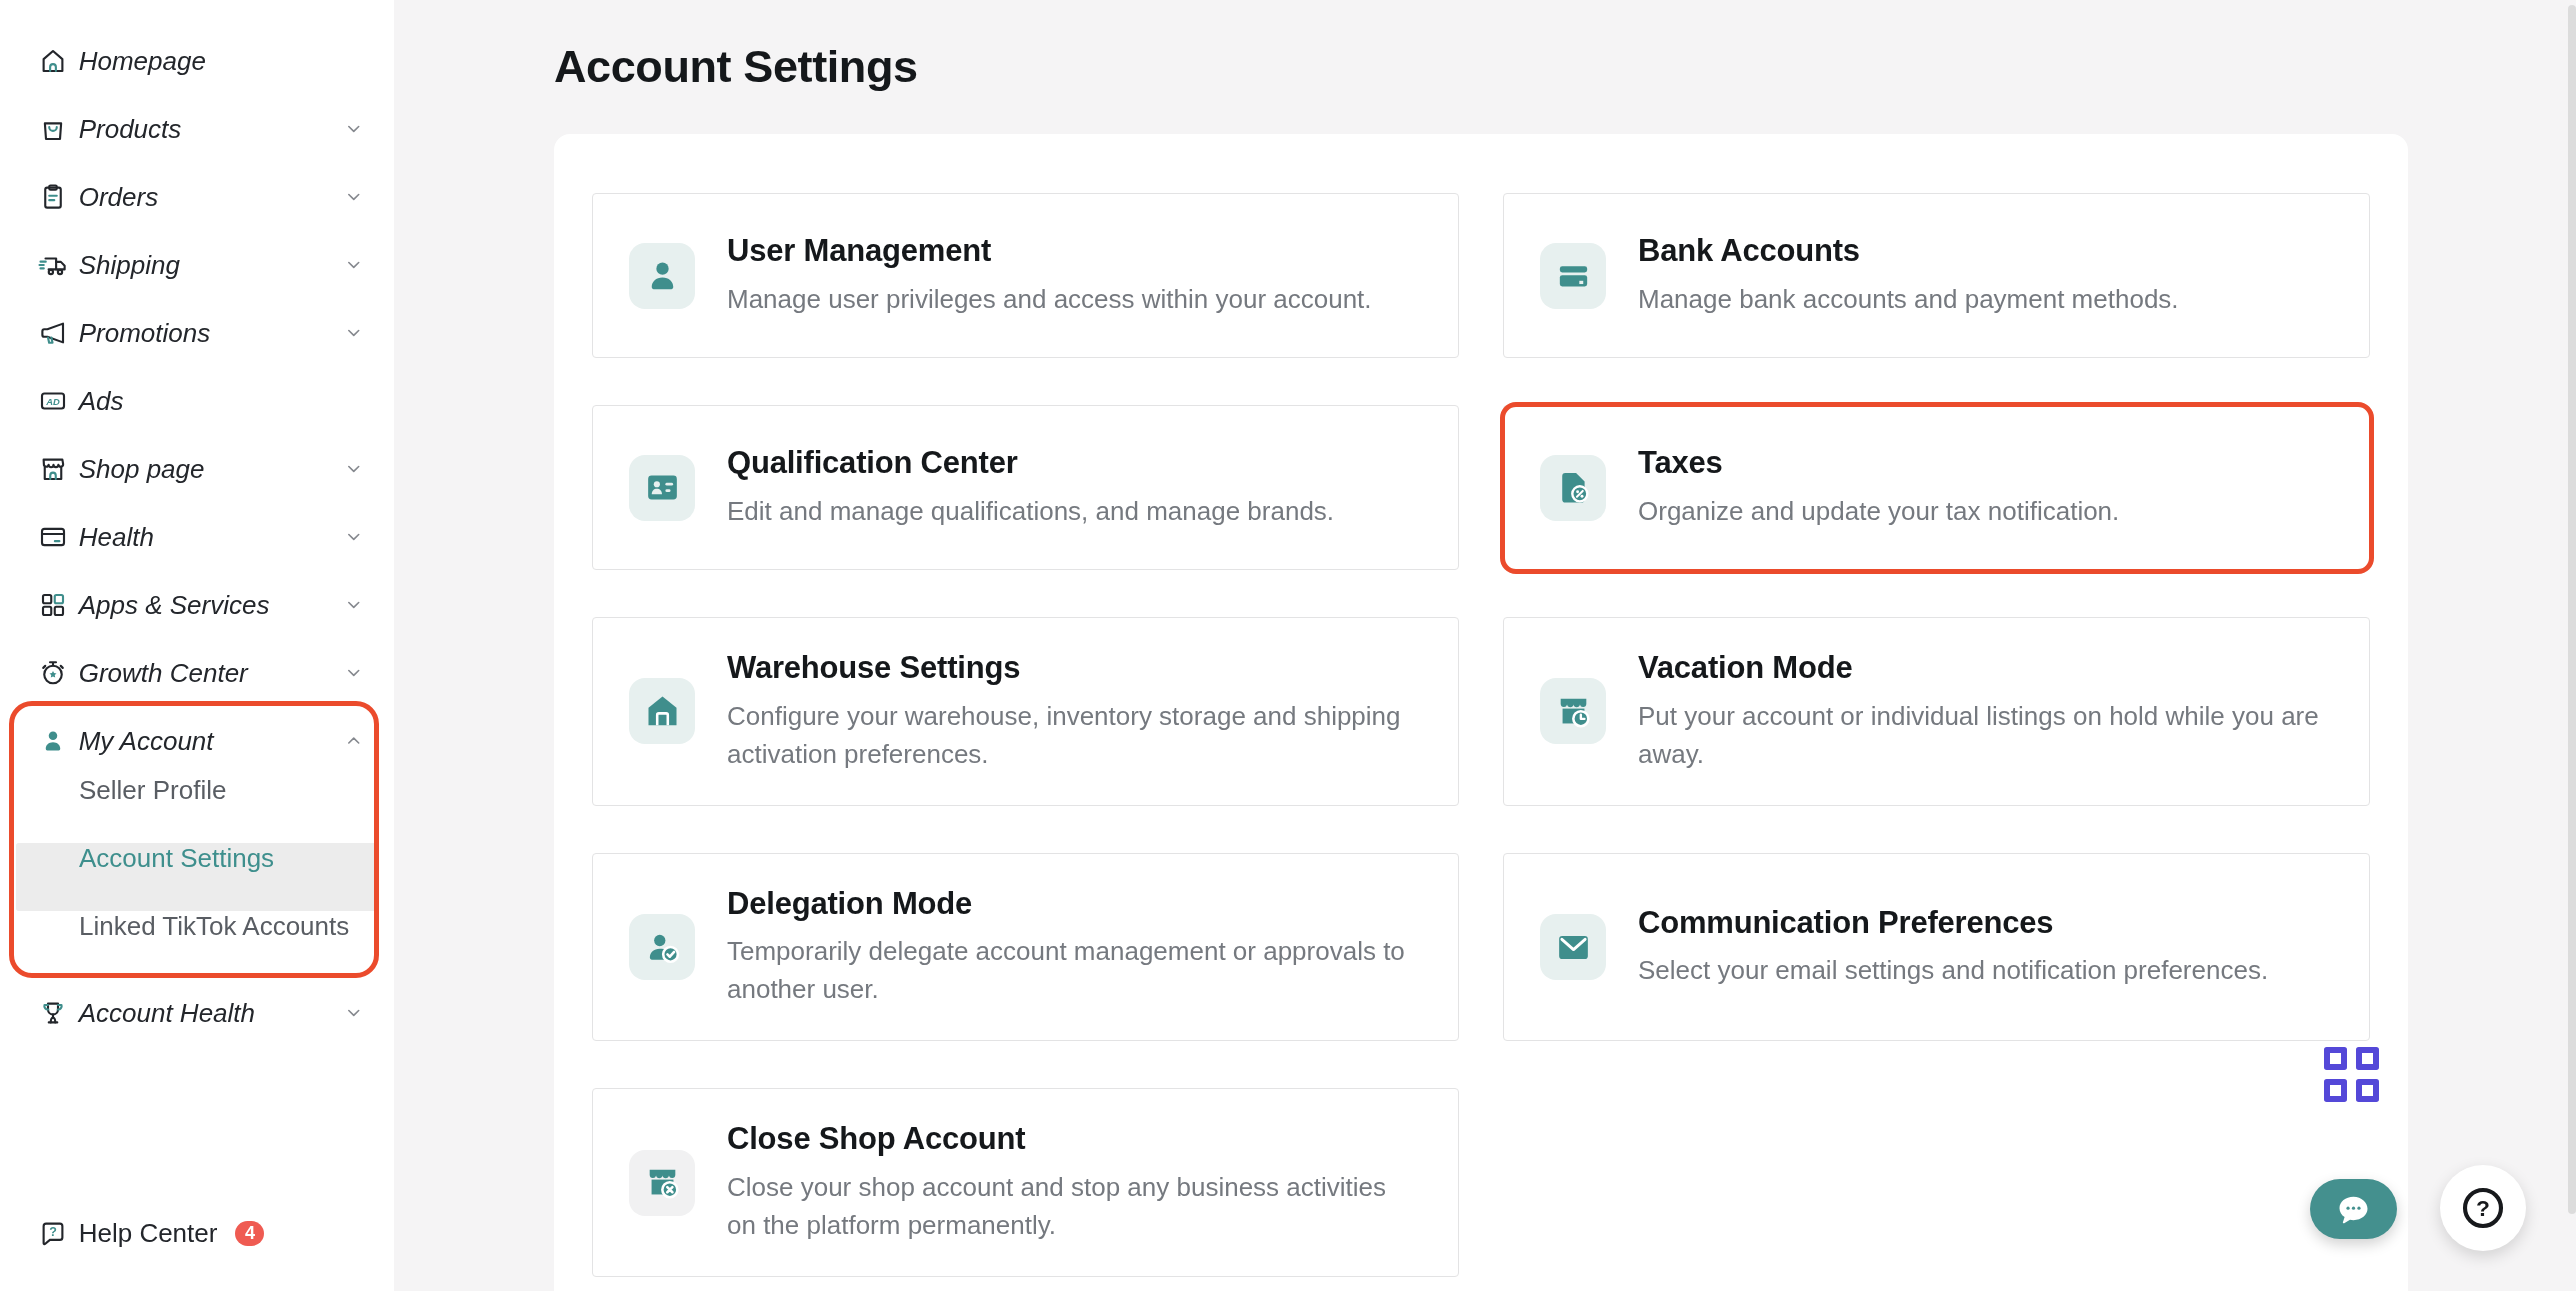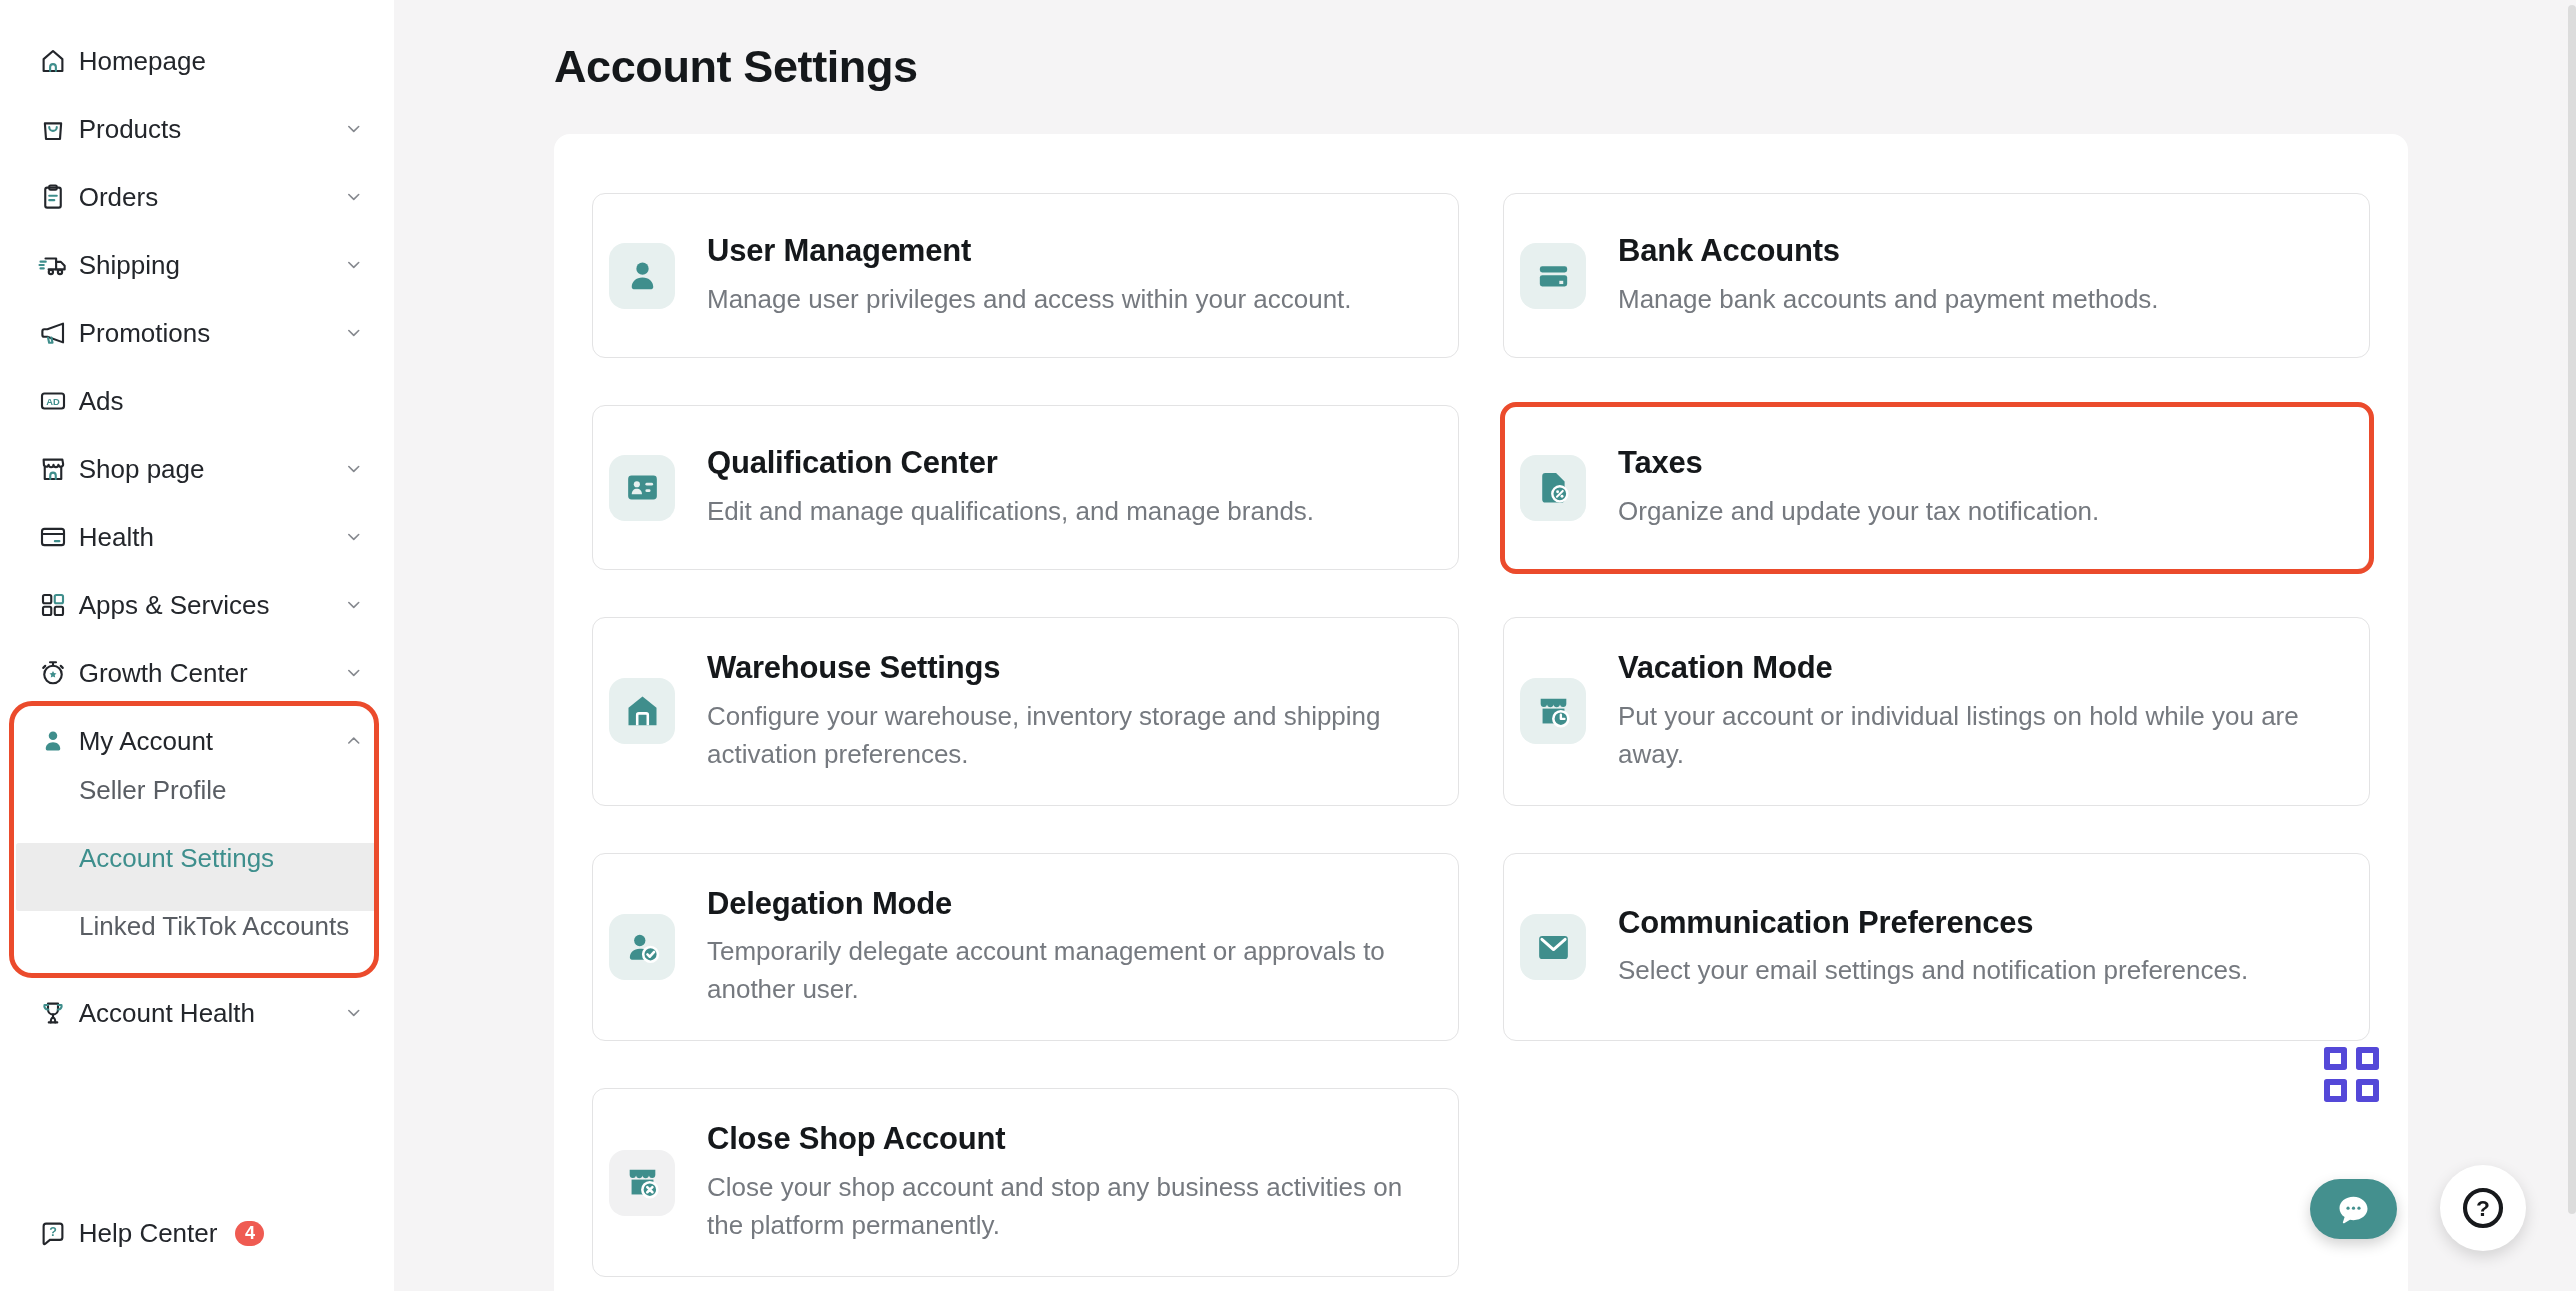--- a/index.html
+++ b/index.html
@@ -19,20 +19,21 @@
     position:relative;
     padding-top:27px;
     flex:0 0 394px;
     z-index:2;
   }
   .nav-item {
     height:68px;
     display:flex; align-items:center;
     padding:0 30px 0 36px;
     cursor:pointer;
+    font-style:italic;
   }
   .nav-icon { width:32px; height:32px; display:flex; align-items:center; justify-content:flex-end; flex:0 0 32px; }
   .nav-label { font-size:26px; color:#23262b; margin-left:10.7px; white-space:nowrap; }
   .nav-chevron { margin-left:auto; display:flex; }
   .nav-chevron.up { transform:rotate(180deg); }
   .nav-sub {
     height:68px;
     display:flex; align-items:flex-start;
     padding-left:79px;
     cursor:pointer;
@@ -92,25 +93,25 @@
   }
   .tile-grid {
     display:grid;
     grid-template-columns:1fr 1fr;
     column-gap:44px;
     row-gap:47px;
   }
   .tile {
     position:relative;
     border:1.8px solid #e3e3e4;
-    border-radius:13px;
+    border-radius:4px;
     background:#fff;
     display:flex; align-items:center;
     gap:32px;
-    padding:32px 16px;
+    padding:32px 36px;
     min-height:165px;
     cursor:pointer;
   }
   .tile-icon {
     width:66px; height:66px; flex:0 0 66px;
     border-radius:16px;
     background:#E7F0EF;
     display:flex; align-items:center; justify-content:center;
   }
   .tile-icon.gray { background:#F1F1F2; }

